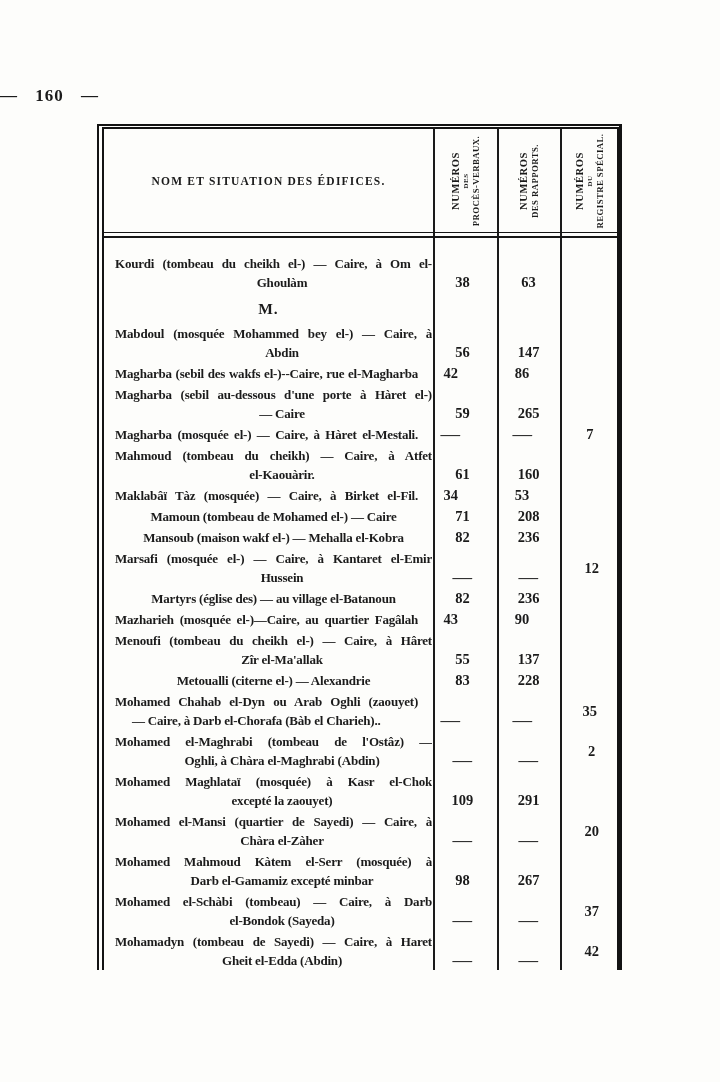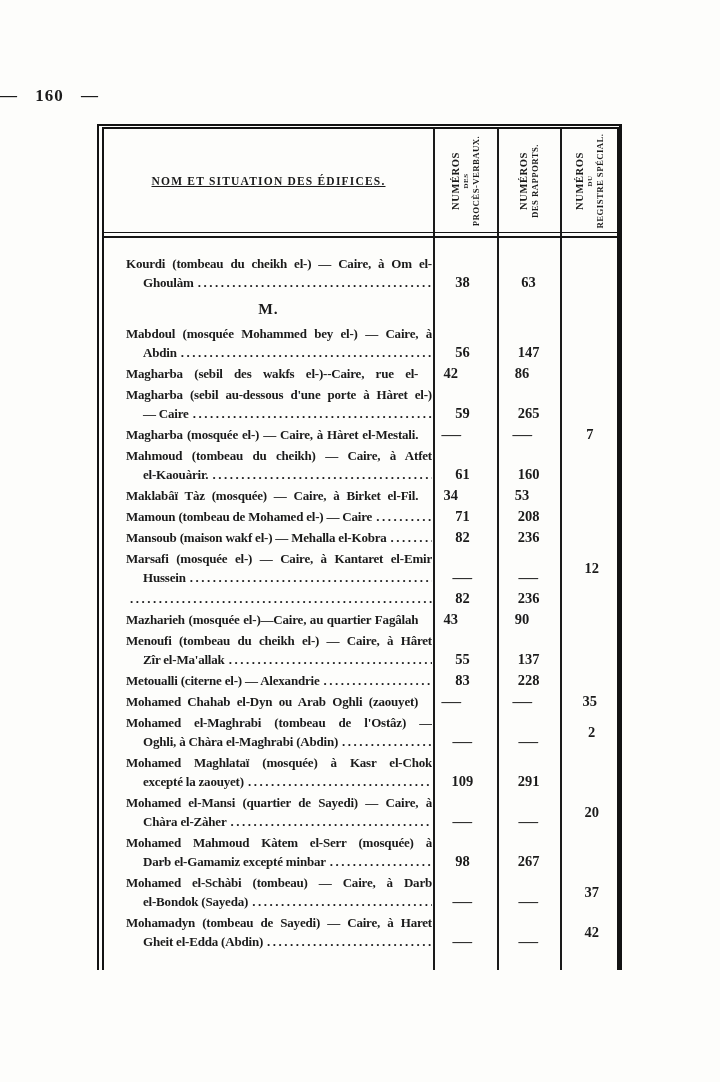--- a/index.html
+++ b/index.html
@@ -28,46 +28,46 @@
   .vline.v1{left:329px;width:2px;}
   .vline.v2{left:393px;width:1.5px;}
   .vline.v3{left:456px;width:1.5px;}
   .hline{position:absolute;left:0;right:0;background:#161616;}
   .hline.h1{top:103px;height:1px;}
   .hline.h2{top:107px;height:2px;}
   
   .thead{position:absolute;left:0;top:0;right:0;height:103px;display:flex;}
   .th-name{
     width:329px;display:flex;align-items:center;justify-content:center;
-    font-size:11.5px;font-weight:700;letter-spacing:1.2px;text-align:center;text-decoration:underline;
+    font-size:11.5px;font-weight:700;letter-spacing:1.2px;text-align:center;
   }
   .th-num{position:relative;}
   .th-num.c1{width:64px;}
   .th-num.c2{width:63px;}
   .th-num.c3{width:57px;}
   .rot{
     position:absolute;left:50%;top:50%;width:100px;height:54px;
     transform:translate(-50%,-50%) rotate(-90deg);
     display:flex;flex-direction:column;justify-content:center;
     text-align:center;font-weight:700;
   }
   .rot .lg{font-size:10.5px;letter-spacing:.6px;line-height:13px;}
   .rot .md{font-size:8.8px;letter-spacing:.4px;line-height:11px;}
   .rot .sm{font-size:7px;letter-spacing:.5px;line-height:9px;}
   
   .tbody{position:absolute;left:0;right:0;top:109px;bottom:0;padding-top:16px;overflow:hidden;}
   .row{display:flex;margin-bottom:2px;}
   .cell-name{
-    width:330px;box-sizing:border-box;padding-left:22px;padding-right:2px;
+    width:330px;box-sizing:border-box;padding-left:11px;padding-right:2px;
     font-size:13px;font-weight:700;letter-spacing:-.2px;
   }
   .line{height:19px;line-height:19px;overflow:hidden;}
   .line.just{text-align:justify;text-align-last:justify;}
   .line.ind{padding-left:17px;}
-  .line.dotsline{display:flex;align-items:flex-end;text-align:left;text-align-last:left;}
+  .line.dotsline{display:flex;align-items:center;text-align:left;text-align-last:left;flex-direction:column;}
   .line.dotsline .t{white-space:nowrap;}
   .dots{
     flex:1;overflow:hidden;white-space:nowrap;
     letter-spacing:2.5px;margin-left:4px;font-weight:700;
   }
   .cell-num{
     box-sizing:border-box;display:flex;justify-content:center;align-items:flex-end;
     font-size:14.5px;font-weight:700;line-height:19px;
   }
   .cell-num.c1{width:64px;}
@@ -243,20 +243,21 @@
           <div class="dash">—</div>
         </div>
         <div class="cell-num c2">
           <div class="dash">—</div>
         </div>
         <div class="cell-num c3">12</div>
       </div>
       <div class="row">
         <div class="cell-name">
           <div class="line dotsline">
+            <div class="t">Martyrs (église des) — au village el-Batanoun</div>
             <div class="dots">..................................................................</div>
           </div>
         </div>
         <div class="cell-num c1">82</div>
         <div class="cell-num c2">236</div>
         <div class="cell-num c3"></div>
       </div>
       <div class="row">
         <div class="cell-name">
           <div class="line just">
@@ -289,20 +290,23 @@
           </div>
         </div>
         <div class="cell-num c1">83</div>
         <div class="cell-num c2">228</div>
         <div class="cell-num c3"></div>
       </div>
       <div class="row">
         <div class="cell-name">
           <div class="line just">
             <div class="t">Mohamed Chahab el-Dyn ou Arab Oghli (zaouyet)</div>
+          </div>
+          <div class="line ind">
+            <div class="t">— Caire, à Darb el-Chorafa (Bàb el Charieh)..</div>
           </div>
         </div>
         <div class="cell-num c1">
           <div class="dash">—</div>
         </div>
         <div class="cell-num c2">
           <div class="dash">—</div>
         </div>
         <div class="cell-num c3">35</div>
       </div>

